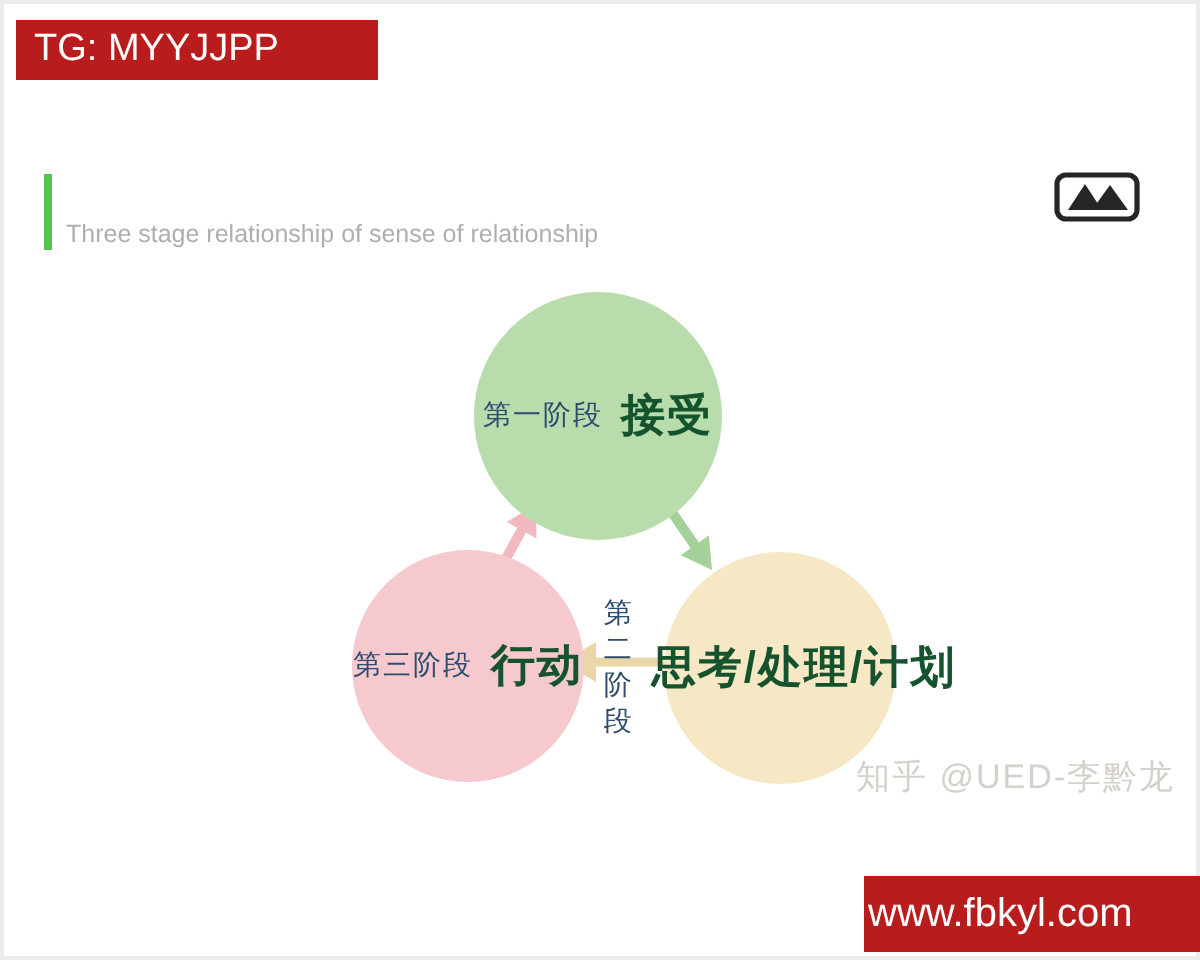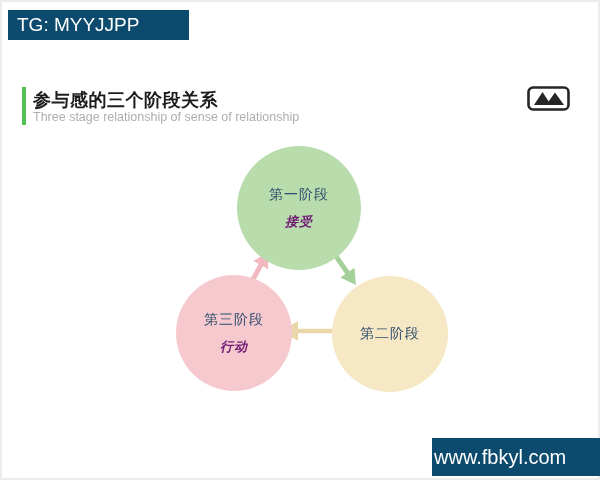--- a/index.html
+++ b/index.html
@@ -2,57 +2,56 @@
 <html><head>
 <meta charset="utf-8">
 <style>
   html,body{margin:0;padding:0;background:#fff;}
   .page{
     position:relative;width:600px;height:480px;background:#ffffff;
     font-family:"Liberation Sans","DejaVu Sans",sans-serif;
     box-shadow:inset 0 0 0 2px #ececec;overflow:hidden;
   }
   
-  .banner{position:absolute;background:#0c4a6e;color:#ffffff;box-sizing:border-box;}
+  .banner{position:absolute;background:#b91c1c;color:#ffffff;box-sizing:border-box;}
   .banner-top{left:8px;top:10px;width:181px;height:30px;font-size:19px;line-height:30px;padding-left:9px;}
   .banner-bottom{left:432px;top:438px;width:168px;height:38px;font-size:20px;line-height:38px;padding-left:2px;}
   
   .accent-bar{position:absolute;left:22px;top:87px;width:4px;height:38px;background:#55c153;}
   .page-title{position:absolute;left:33px;top:88px;margin:0;font-size:18px;font-weight:bold;color:#1c1c1c;letter-spacing:.5px;}
   .page-subtitle{position:absolute;left:33px;top:110px;margin:0;font-size:12.5px;color:#aeaeae;}
   .logo{position:absolute;left:527px;top:86px;width:43px;height:25px;}
   
   .circle{
     position:absolute;border-radius:50%;
-    display:flex;flex-direction:column;align-items:center;justify-content:center;gap:9px;
+    display:flex;flex-direction:row;align-items:center;justify-content:center;gap:9px;
   }
   .stage-first{left:237px;top:146px;width:124px;height:124px;background:#b9dcad;}
   .stage-second{left:332px;top:276px;width:116px;height:116px;background:#f6e8c4;text-align:center;}
   .stage-third{left:176px;top:275px;width:116px;height:116px;background:#f6c9ce;}
   .stage-label{font-size:14px;color:#2e4d6e;letter-spacing:1px;}
-  .stage-value{font-size:13px;font-weight:bold;color:#701a75;letter-spacing:1px;white-space:nowrap;font-style:italic;}
+  .stage-value{font-size:22px;font-weight:bold;color:#14532d;letter-spacing:1px;white-space:nowrap;}
   
   .arrows{position:absolute;left:0;top:0;width:600px;height:480px;pointer-events:none;}
   
   .watermark-zhihu{
     position:absolute;left:428px;top:377px;font-size:17px;letter-spacing:1px;
     color:#d3d1c9;text-shadow:1px 1px 0 rgba(255,255,255,.9);white-space:nowrap;
   }
 </style>
 </head>
 <body>
 
 <div class="page">
 
   <div class="banner banner-top">
     <span>TG: MYYJJPP</span>
   </div>
 
   <div class="accent-bar"></div>
-  <h1 class="page-title">参与感的三个阶段关系</h1>
   <p class="page-subtitle">Three stage relationship of sense of relationship</p>
 
   <svg class="logo" viewBox="0 0 43 25">
     <rect x="1.5" y="1.5" width="40" height="22" rx="4.5" fill="#ffffff" stroke="#262626" stroke-width="2.6"></rect>
     <polygon points="7,19 15.5,6 24,19" fill="#262626"></polygon>
     <polygon points="19,19 28,6.5 37,19" fill="#262626"></polygon>
   </svg>
 
   <svg class="arrows" viewBox="0 0 600 480">
     <g>
@@ -68,24 +67,26 @@
       <polygon points="268,252 268.2,269.2 253.4,261" fill="#f3b9c0"></polygon>
     </g>
   </svg>
 
   <div class="circle stage-first">
     <span class="stage-label">第一阶段</span>
     <span class="stage-value">接受</span>
   </div>
   <div class="circle stage-second">
     <span class="stage-label">第二阶段</span>
+    <span class="stage-value">思考/处理/计划</span>
   </div>
   <div class="circle stage-third">
     <span class="stage-label">第三阶段</span>
     <span class="stage-value">行动</span>
   </div>
 
+  <div class="watermark-zhihu">知乎 @UED-李黔龙</div>
 
   <div class="banner banner-bottom">
     <span>www.fbkyl.com</span>
   </div>
 
 </div>
 
 </body></html>

